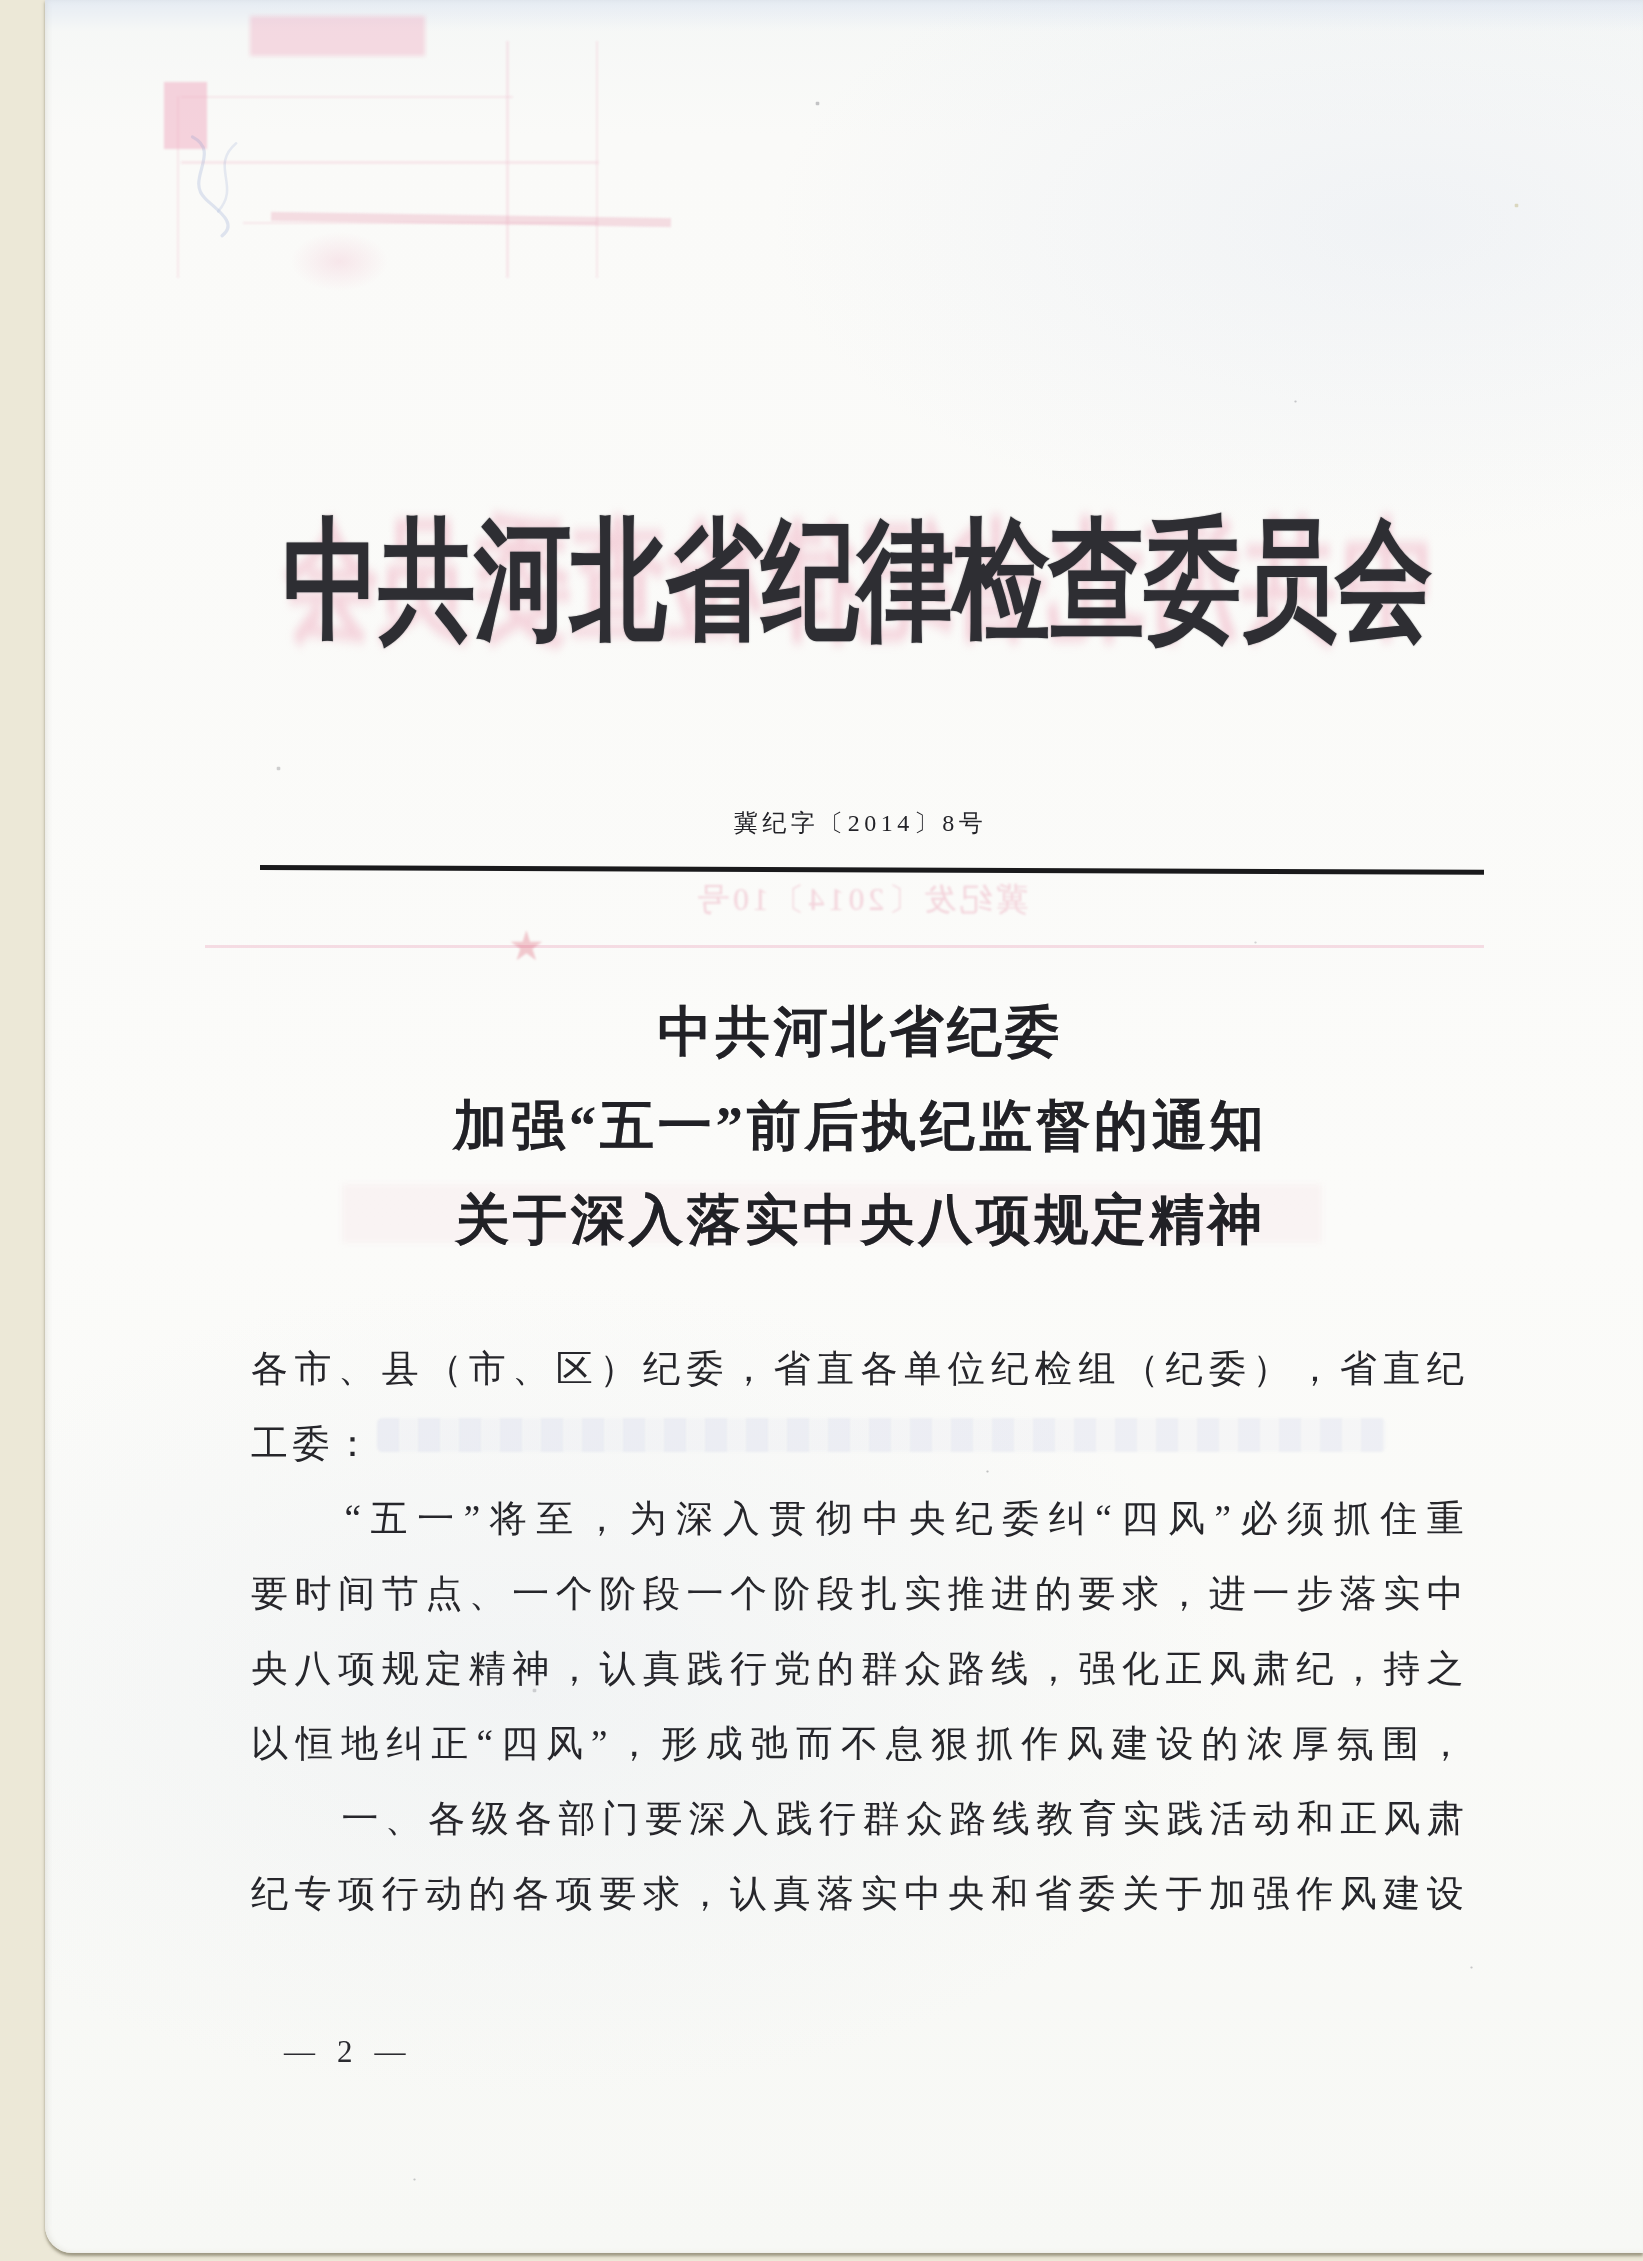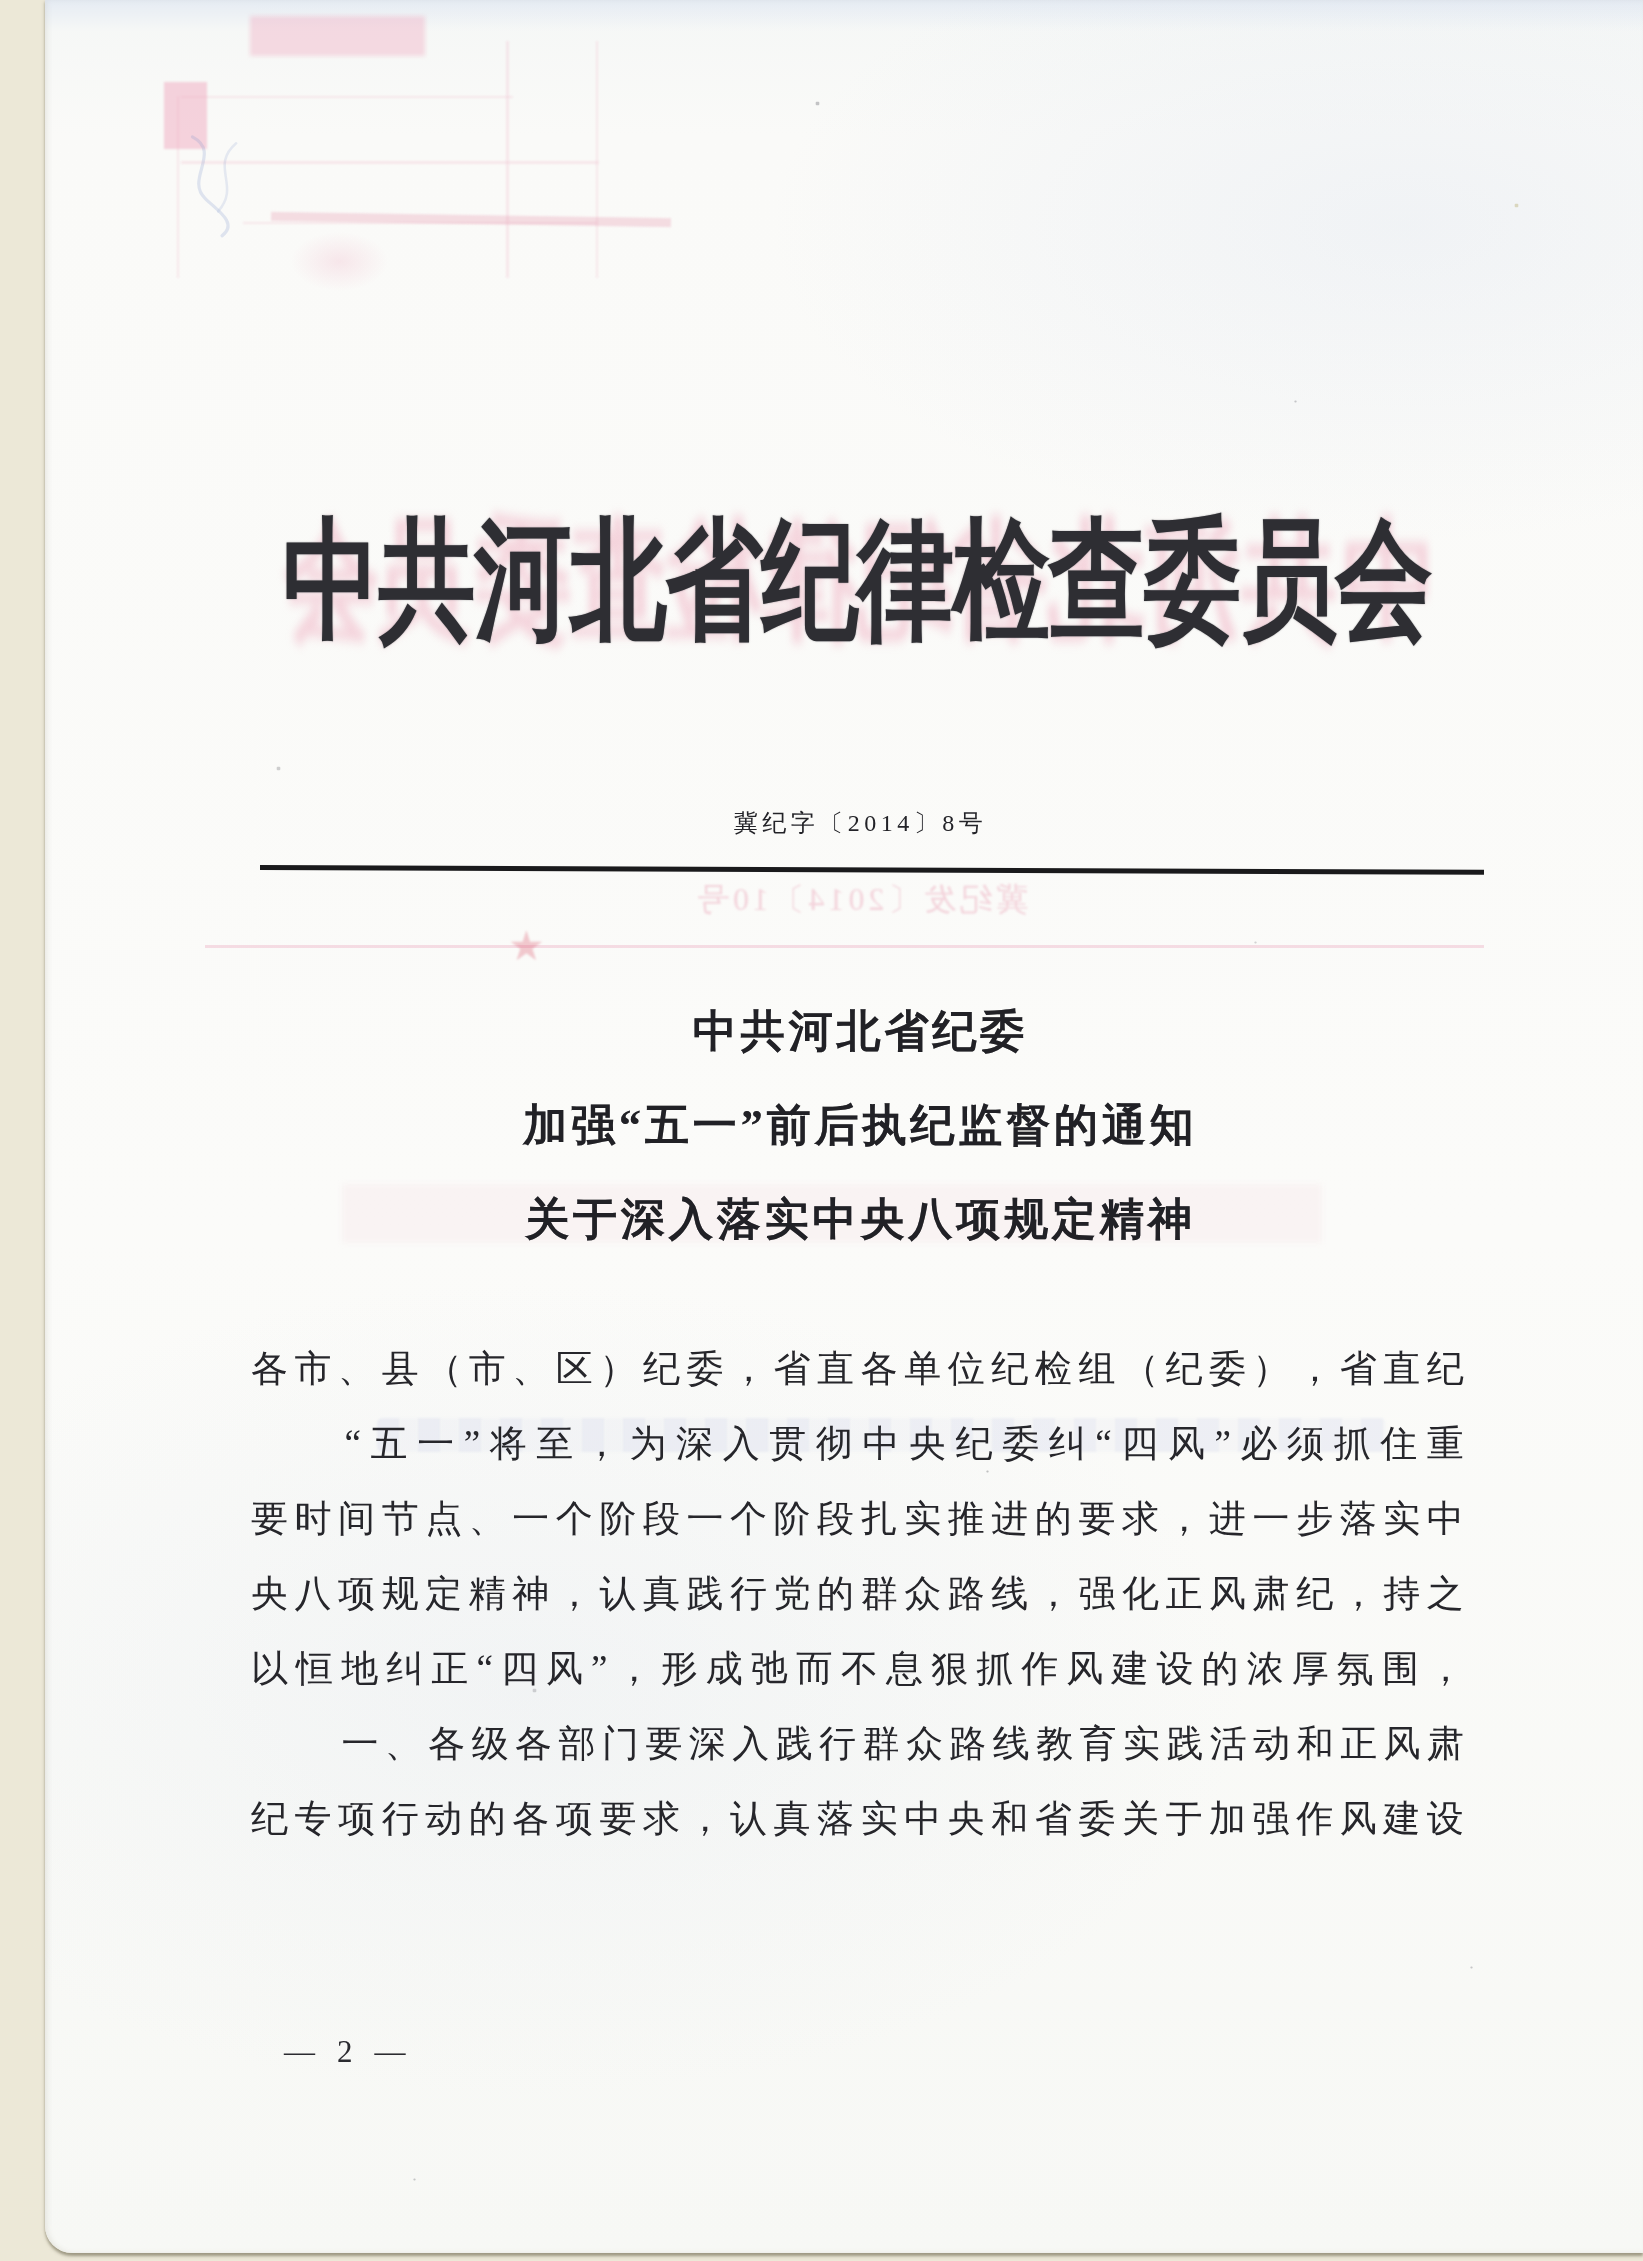--- a/index.html
+++ b/index.html
@@ -54,21 +54,21 @@
   
   #org-title{position:absolute;left:219px;top:516px;width:1276px;text-align:center;
         font-size:97px;font-weight:bold;letter-spacing:-1.3px;white-space:nowrap;line-height:97px;
         color:#2e2e33;transform:scaleY(1.35);transform-origin:50% 0;
         text-shadow:0 0 1.3px rgba(44,44,50,.55);}
   #doc-number{position:absolute;left:255px;top:807px;width:1211px;text-align:center;
         font-size:24px;letter-spacing:4.5px;color:#232328;}
   #red-rule{position:absolute;left:260px;top:865px;width:1224px;height:5.2px;background:var(--rule);
         transform:rotate(.22deg);transform-origin:0 50%;}
   #headings{position:absolute;left:255px;top:985px;width:1211px;text-align:center;font-weight:bold;color:#212126;}
-  .hline{height:94px;line-height:94px;font-size:44px;letter-spacing:3.9px;white-space:nowrap;
+  .hline{height:94px;line-height:94px;font-size:54px;letter-spacing:3.9px;white-space:nowrap;
         text-shadow:0 0 0.6px rgba(33,33,38,.5);}
   #body-lines{position:absolute;left:251px;top:1331px;width:1213px;color:var(--ink);}
   .bline{height:75px;line-height:75px;font-size:37px;letter-spacing:4.5px;white-space:nowrap;}
   .bline.just{display:flex;justify-content:space-between;align-items:center;letter-spacing:0;}
   .ind{flex:0 0 84px;width:84px;}
   #page-number{position:absolute;left:284px;top:2034px;font-size:31px;letter-spacing:2.6px;
         word-spacing:9px;color:#2b2b30;}
 </style>
 </head>
 <body>
@@ -138,20 +138,21 @@
         <span>组</span>
         <span>（</span>
         <span>纪</span>
         <span>委</span>
         <span>）</span>
         <span>，</span>
         <span>省</span>
         <span>直</span>
         <span>纪</span>
       </div>
+      <div class="bline">工委：</div>
       <div class="bline just">
         <span class="ind"></span>
         <span>“</span>
         <span>五</span>
         <span>一</span>
         <span>”</span>
         <span>将</span>
         <span>至</span>
         <span>，</span>
         <span>为</span>

